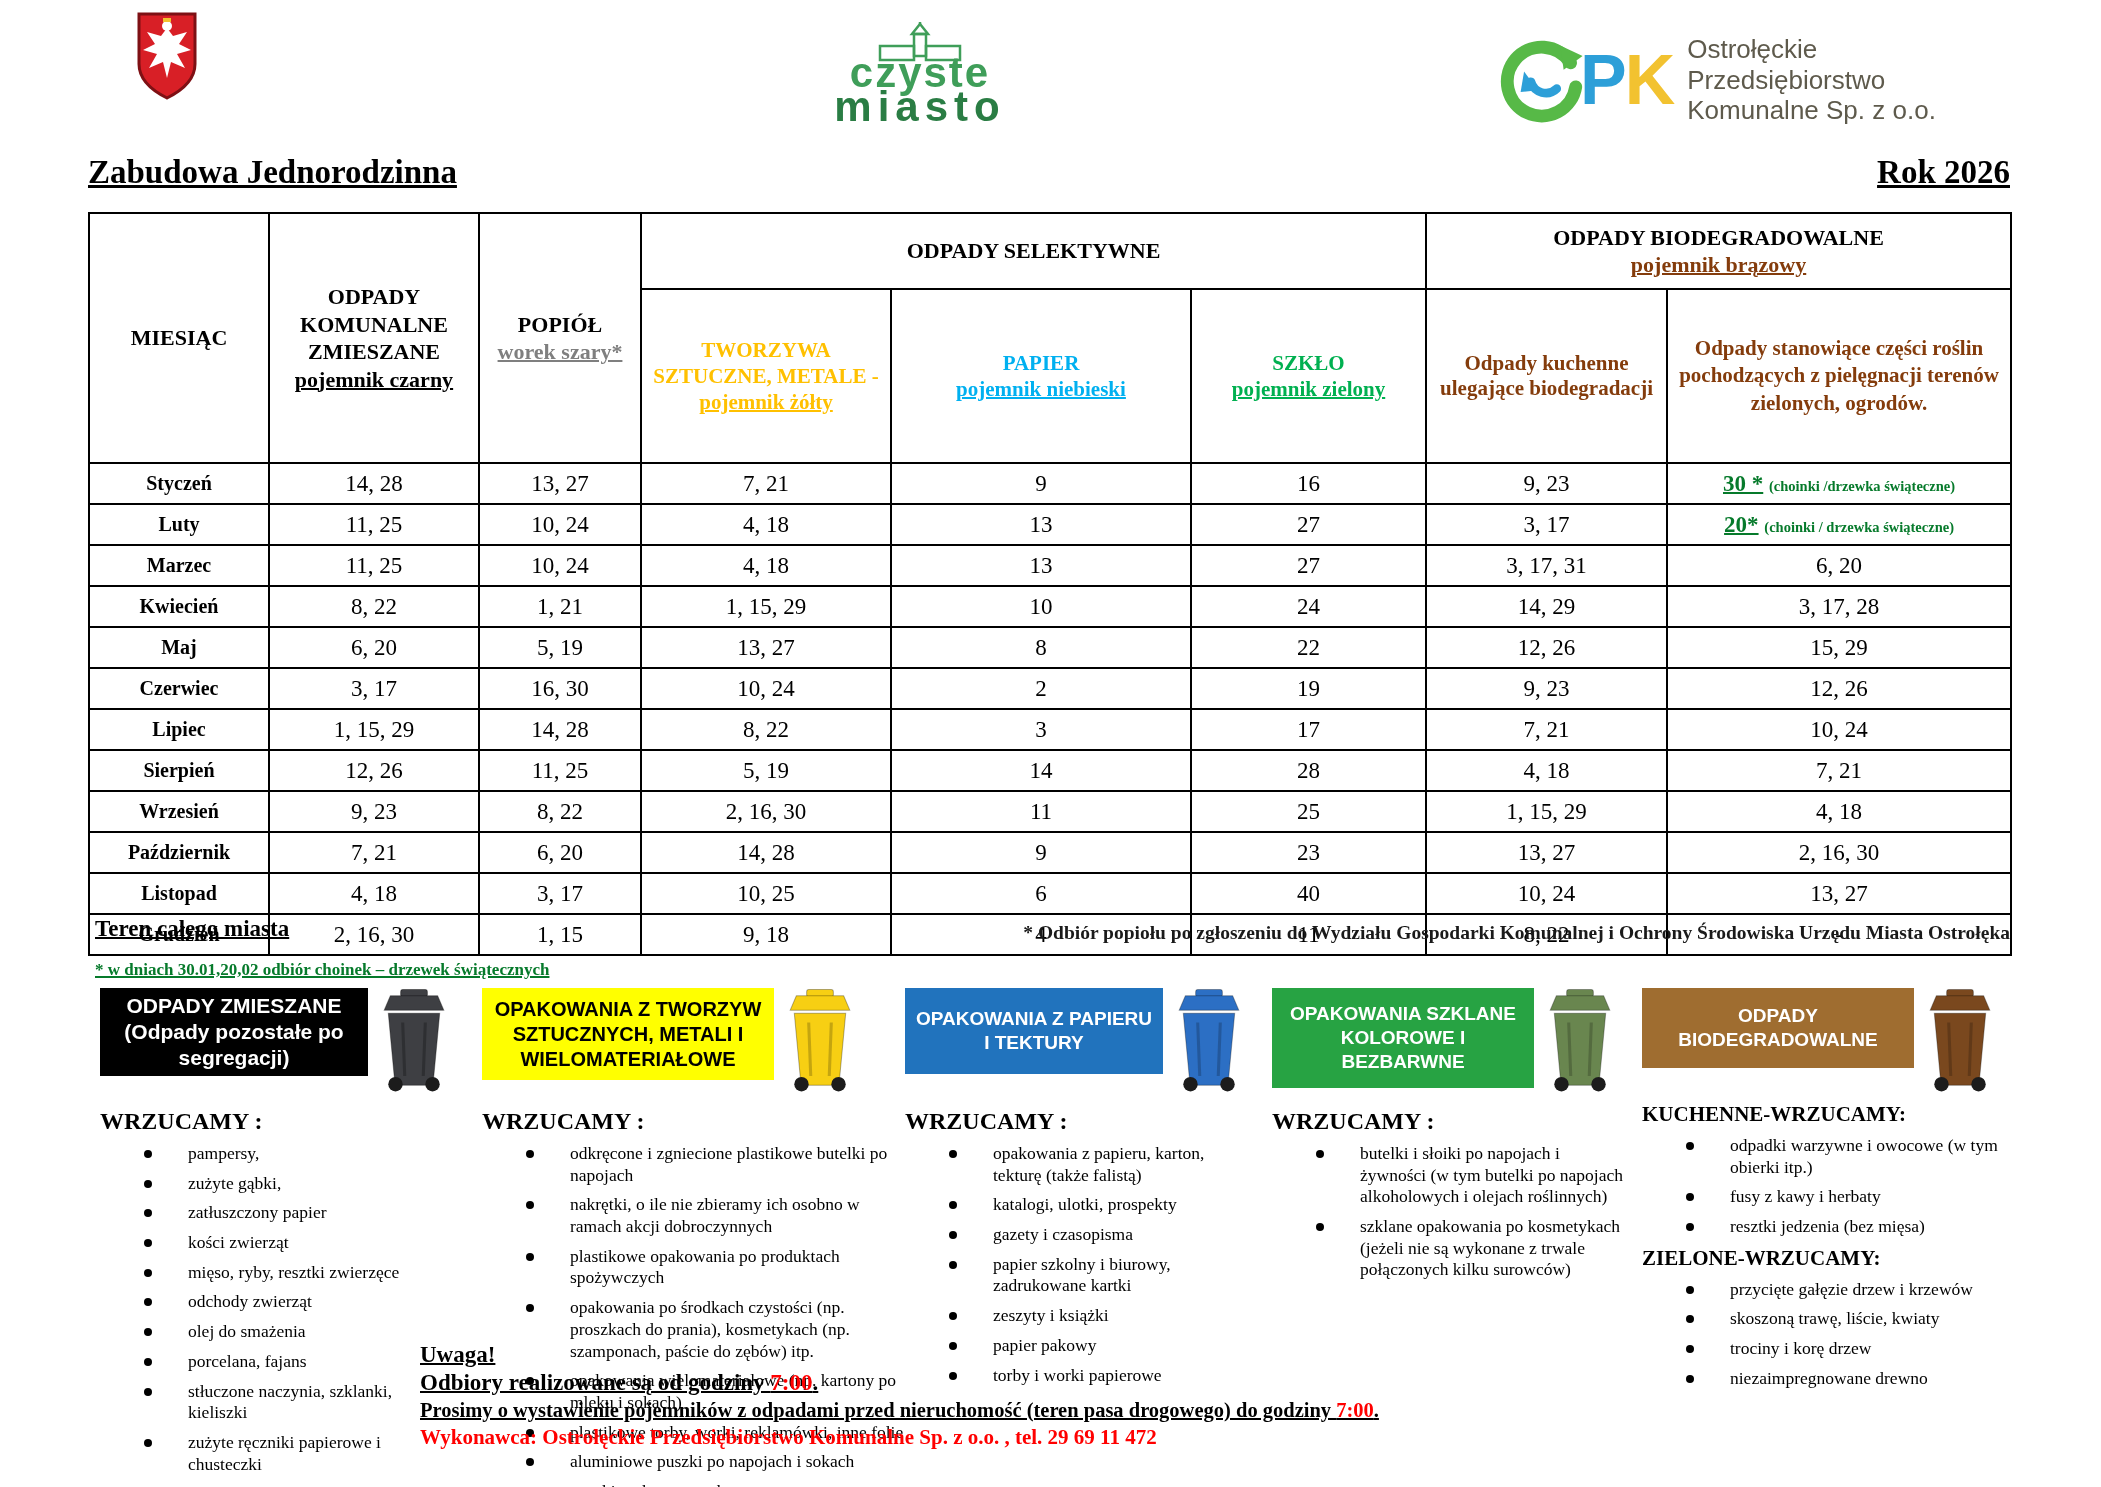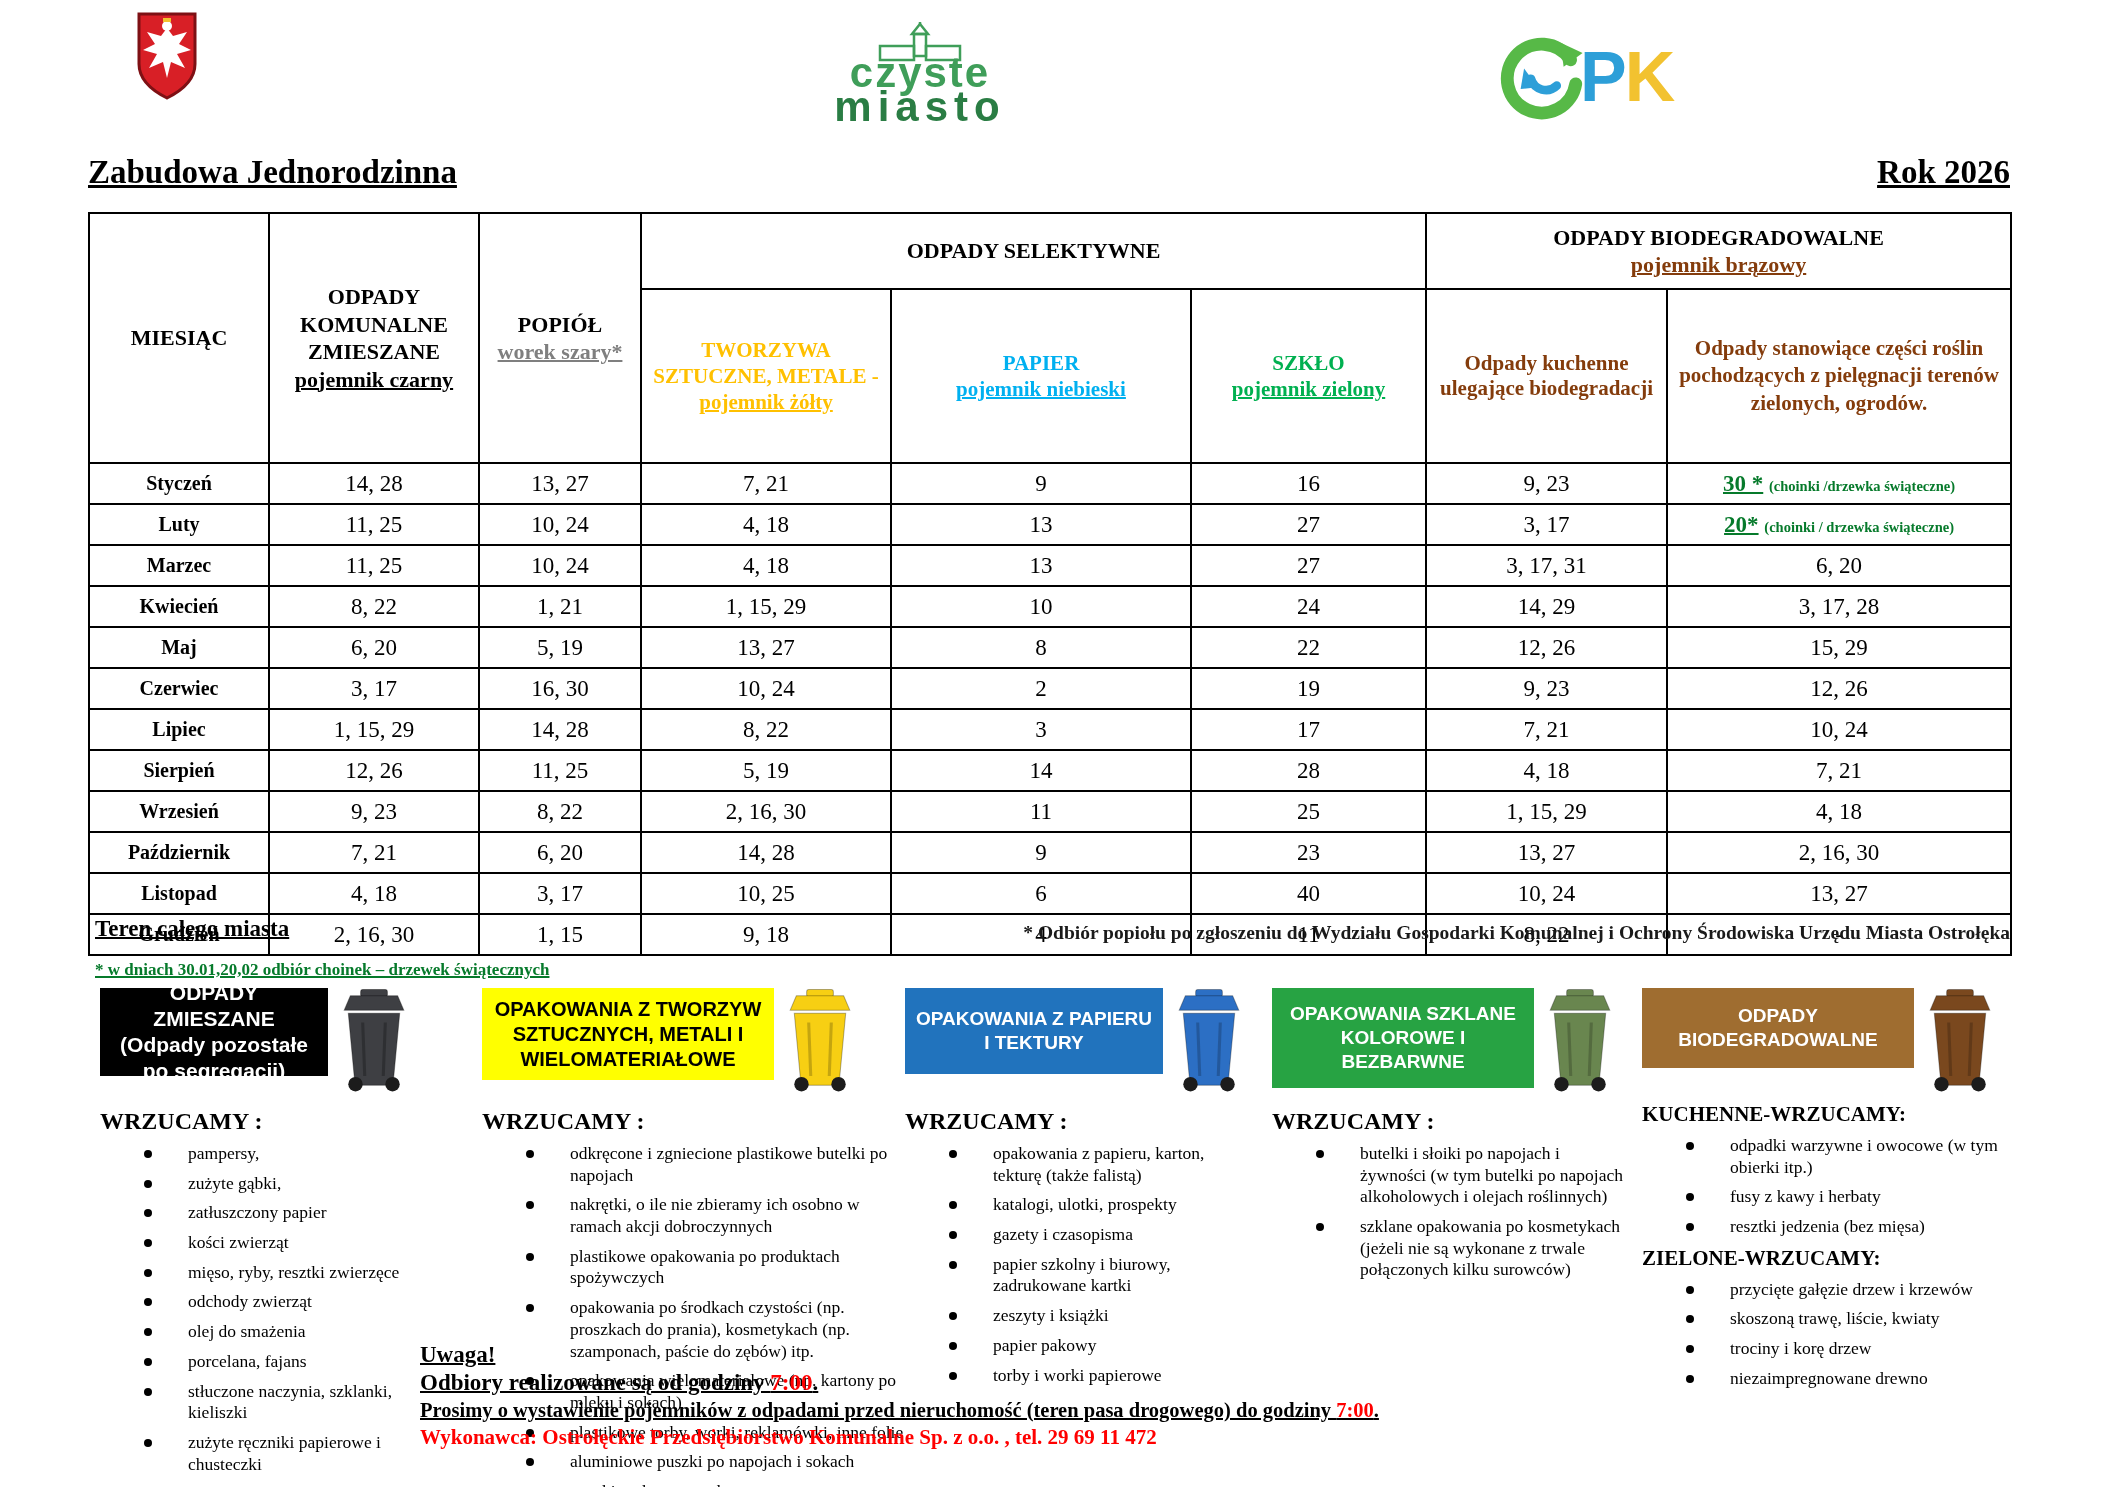--- a/index.html
+++ b/index.html
@@ -64,21 +64,21 @@
   .bin-paper-ic{color:#2c6fc4;}
   .bin-glass-ic{color:#69864f;}
   .bin-bio-ic{color:#7a481e;}
   .wrz{font-weight:bold;font-size:24px;margin-top:14px;}
   .wrz2{font-weight:bold;font-size:21px;margin-top:8px;}
   .binlist{margin:8px 0 0 0;padding:0;list-style:none;}
   .binlist li{position:relative;padding-left:88px;font-size:17.5px;line-height:1.24;margin-bottom:8px;}
   .binlist li::before{content:"";position:absolute;left:44px;top:7px;width:8px;height:8px;border-radius:50%;background:#000;}
 
   #sec-mixed{left:100px;width:355px;}
-  #sec-mixed .bin-box{width:228px;height:88px;background:#000;color:#fff;font-size:21px;}
+  #sec-mixed .bin-box{width:268px;height:88px;background:#000;color:#fff;font-size:21px;}
   #sec-plastics{left:482px;width:425px;}
   #sec-plastics .bin-box{width:292px;height:92px;background:#FFFF00;color:#000;font-size:20px;}
   #sec-paper{left:905px;width:352px;}
   #sec-paper .bin-box{width:258px;height:86px;background:#2173BD;color:#fff;font-size:19px;}
   #sec-glass{left:1272px;width:355px;}
   #sec-glass .bin-box{width:262px;height:100px;background:#27A343;color:#fff;font-size:19px;}
   #sec-bio{left:1642px;width:370px;}
   #sec-bio .bin-box{width:272px;height:80px;background:#9F6D30;color:#fff;font-size:19px;}
 
   
@@ -116,20 +116,25 @@
 
   <div class="opk">
     <svg class="opk-mark" viewBox="0 0 100 100">
       <path d="M82,30 A40,40 0 1 0 88,58" fill="none" stroke="#57b947" stroke-width="15" stroke-linecap="round"></path>
       <polygon points="70,10 96,22 74,38" fill="#57b947"></polygon>
       <path d="M36,52 A18,18 0 0 0 66,60" fill="none" stroke="#2d9fd8" stroke-width="10" stroke-linecap="round"></path>
       <polygon points="28,40 44,62 24,64" fill="#2d9fd8"></polygon>
     </svg>
     <span class="opk-p">P</span>
     <span class="opk-k">K</span>
+    <div class="opk-name">
+      <div>Ostrołęckie</div>
+      <div>Przedsiębiorstwo</div>
+      <div>Komunalne Sp. z o.o.</div>
+    </div>
   </div>
 
   <div class="title-l">Zabudowa Jednorodzinna</div>
   <div class="title-r">Rok 2026</div>
 
   <table class="sched">
     <colgroup>
       <col style="width:180px">
         <col style="width:210px">
         <col style="width:162px">

